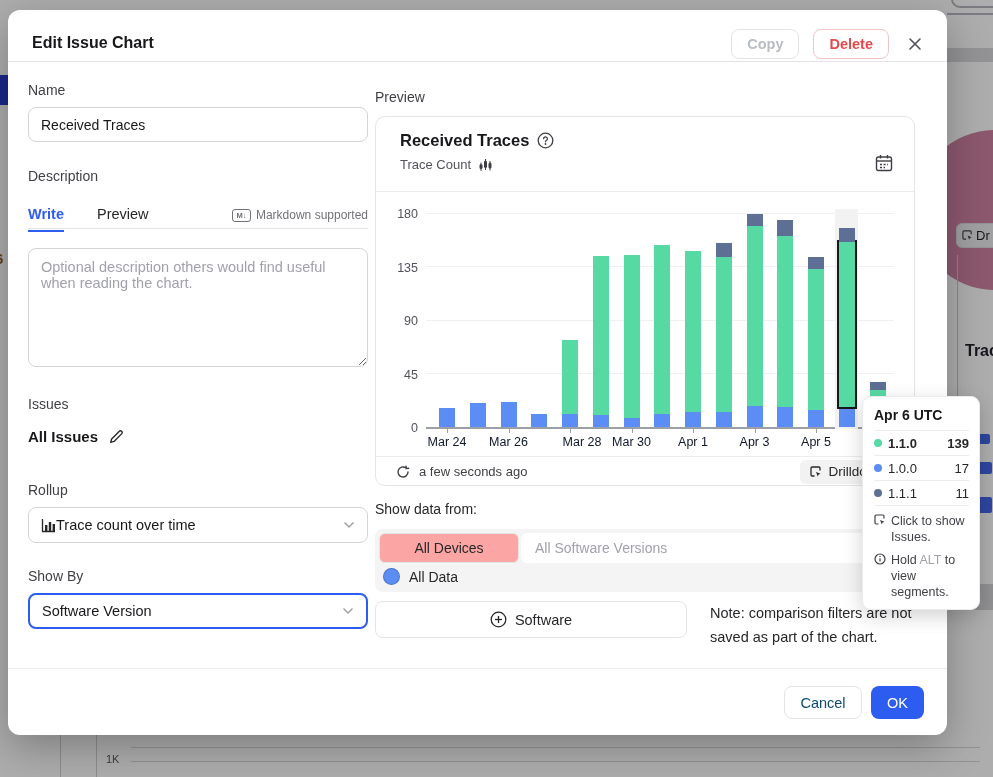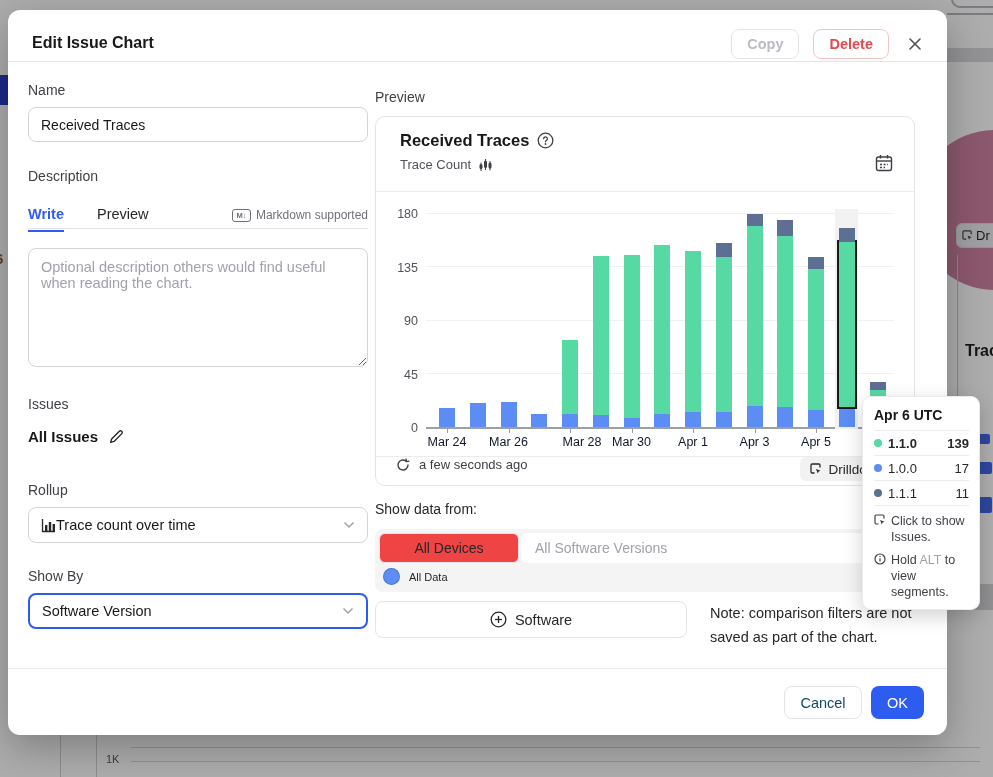--- a/index.html
+++ b/index.html
@@ -67,31 +67,31 @@
   .card-divider{position:absolute; left:0; top:74px; width:100%; height:1px; background:#ececef;}
 
   .plot{position:absolute; left:50px; top:98px; width:468px; height:214px; border-bottom:2px solid #9aa0a6;}
   .gridline{position:absolute; left:0; width:100%; height:1px; background:#f0f0f2;}
   .ylab{position:absolute; width:36px; text-align:right; font-size:12.5px; color:#52525b;}
   .xlab{position:absolute; width:60px; text-align:center; font-size:12.5px; color:#0f172a; top:318px;}
   .xtick{position:absolute; width:1px; height:4px; background:#9aa0a6; top:214px;}
   .seg{position:absolute;}
   .hl-band{position:absolute; top:-6px; height:220px; background:#f2f2f3;}
 
-  .card-strip{position:absolute; left:0; top:339px; width:100%; height:30px; border-top:1px solid #ececef; display:flex; align-items:flex-start; padding:0 20px;}
+  .card-strip{position:absolute; left:0; top:339px; width:100%; height:30px; border-top:1px solid #ececef; display:flex; align-items:center; padding:0 20px;}
   .refresh-row{display:flex; align-items:center; gap:9px; font-size:13px; color:var(--txt2);}
   .drill-btn{margin-left:auto; display:flex; align-items:center; gap:6px; background:#f2f2f3; border:none; border-radius:6px; height:24px; padding:0 10px; font-family:inherit; font-size:13.5px; color:#27272a; cursor:pointer;}
 
   
   .filterbox{position:absolute; left:367px; top:519px; width:540px; height:63px; background:#f4f4f5; border-radius:8px; padding:4px;}
   .f-row1{display:flex; gap:2px; height:30px;}
-  .chip-devices{width:140px; background:#ef4444; border:1px solid var(--border); border-radius:6px; font-family:inherit; font-size:14px; color:#27272a; cursor:pointer;}
+  .chip-devices{width:140px; background:#fca5a5; border:1px solid var(--border); border-radius:6px; font-family:inherit; font-size:14px; color:#27272a; cursor:pointer;}
   .chip-input{flex:1; background:#fff; border:none; border-radius:6px; font-family:inherit; font-size:14px; padding:0 14px; color:var(--txt);}
   .chip-input::placeholder{color:var(--ph);}
-  .f-row2{display:flex; align-items:center; gap:9px; height:27px; padding-left:4px; font-size:11px; color:#27272a;}
+  .f-row2{display:flex; align-items:center; gap:9px; height:27px; padding-left:4px; font-size:14px; color:#27272a;}
   .dot-big{width:17px; height:17px; border-radius:50%; border:1px solid rgba(0,0,0,.18);}
   .compare-btn{position:absolute; left:367px; top:591px; width:312px; height:37px; background:#fff; border:1px solid var(--border); border-radius:8px; display:flex; align-items:center; justify-content:center; gap:8px; font-family:inherit; font-size:14.5px; color:#27272a; cursor:pointer;}
   .note{position:absolute; left:702px; top:591px; width:235px; font-size:14.5px; line-height:24px; color:#27272a;}
 
   .footer-divider{position:absolute; left:0; top:658px; width:100%; height:1px; background:#ececef;}
   .btn-cancel{position:absolute; left:776px; top:676px; width:78px; height:33px; padding:0; font-weight:400; font-size:14.5px; color:#0c4a6e;}
   .btn-ok{position:absolute; left:863px; top:676px; width:53px; height:33px; background:var(--accent); color:#fff; border:none; border-radius:8px; font-family:inherit; font-size:14.5px; cursor:pointer;}
 
   
   .tooltip{position:absolute; left:862px; top:396px; width:118px; background:#fff; border:1px solid #ebebee; border-radius:9px; box-shadow:0 6px 20px rgba(0,0,0,.18); z-index:3; padding:10px 10px 9px 11px; font-size:13px;}

